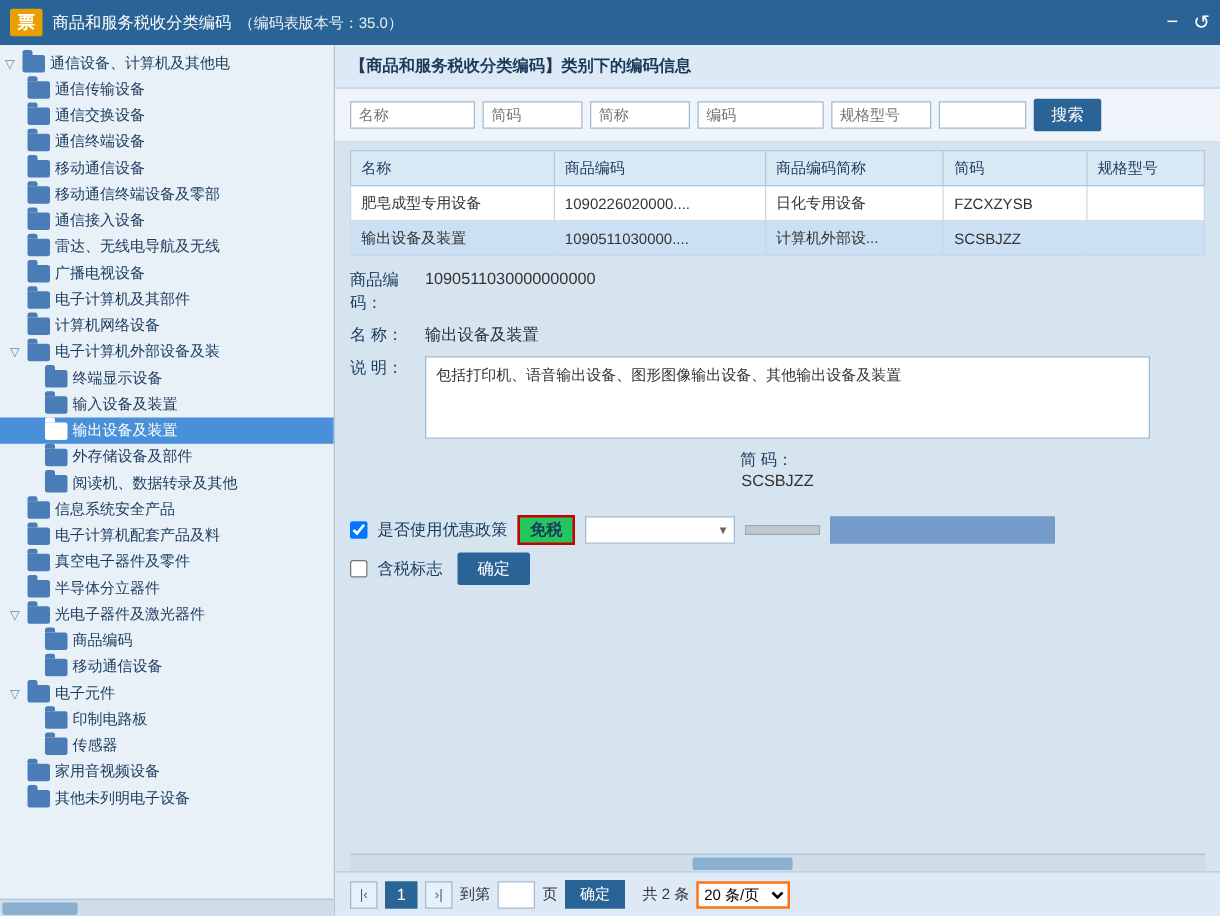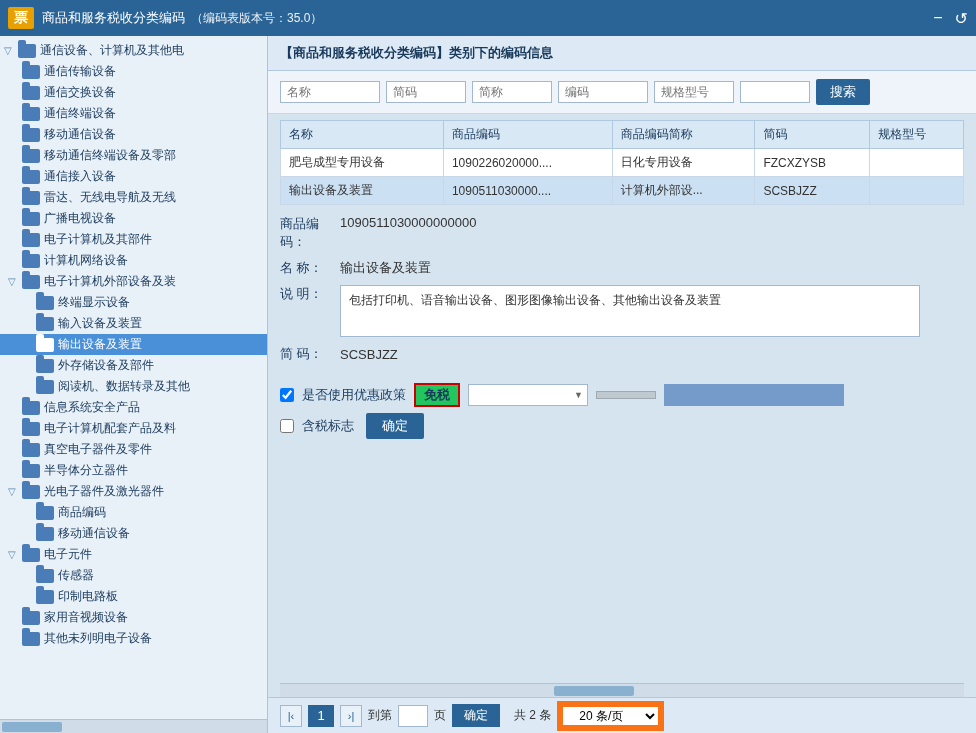--- a/index.html
+++ b/index.html
@@ -143,21 +143,21 @@
     .search-input {
       border: 1px solid #a0b8d0;
       background: white;
       padding: 3px 6px;
       font-size: 12px;
       color: #999;
       outline: none;
     }
     .search-input.wide { width: 100px; }
     .search-input.medium { width: 80px; }
-    .search-input.code-input { width: 90px; }
+    .search-input.code-input { width: 101px; }
     .search-input.spec-input { width: 80px; }
     .device-input {
       border: 1px solid #a0b8d0;
       background: white;
       padding: 3px 6px;
       font-size: 12px;
       color: #333;
       width: 70px;
     }
     .search-btn {
@@ -216,29 +216,30 @@
       color: #333;
       flex: 1;
     }
     .detail-textarea {
       border: 1px solid #a0b8d0;
       background: white;
       padding: 5px 8px;
       font-size: 12px;
       color: #333;
       width: 580px;
-      height: 52px;
+      height: 66px;
       resize: none;
       outline: none;
       line-height: 1.5;
     }
     .detail-jianma {
       display: flex;
       align-items: center;
       margin-bottom: 10px;
+      flex-direction: column;
     }
 
     
     .checkbox-area {
       padding: 0 12px;
       flex-shrink: 0;
     }
     .checkbox-row {
       display: flex;
       align-items: center;
@@ -361,24 +362,24 @@
     .page-confirm-btn {
       background: #2a6496;
       color: white;
       border: none;
       padding: 3px 12px;
       font-size: 12px;
       cursor: pointer;
     }
     .page-info { font-size: 12px; color: #333; margin-left: 8px; }
     .page-size-select {
-      border: 6px solid #f97316;
+      border: 2px solid #f97316;
       background: white;
       font-size: 12px;
-      padding: 1px 12px;
+      padding: 1px 0;
       outline: none;
     }
 
     
     .h-scroll-bar {
       height: 14px;
       background: #d0dce8;
       border-top: 1px solid #b0c4d8;
       margin: 0 12px;
       position: relative;
@@ -552,26 +553,26 @@
           <span class="item-label">移动通信设备</span>
         </div>
         <div class="tree-item indent-1">
           <span class="expand-icon">▽</span>
           <div class="folder-icon"></div>
           <span class="item-label">电子元件</span>
         </div>
         <div class="tree-item indent-2">
           <span class="expand-icon"></span>
           <div class="folder-icon"></div>
+          <span class="item-label">印制电路板</span>
+        </div>
+        <div class="tree-item indent-2">
+          <span class="expand-icon"></span>
+          <div class="folder-icon"></div>
           <span class="item-label">传感器</span>
-        </div>
-        <div class="tree-item indent-2">
-          <span class="expand-icon"></span>
-          <div class="folder-icon"></div>
-          <span class="item-label">印制电路板</span>
         </div>
         <div class="tree-item indent-1">
           <span class="expand-icon"></span>
           <div class="folder-icon"></div>
           <span class="item-label">家用音视频设备</span>
         </div>
         <div class="tree-item indent-1">
           <span class="expand-icon"></span>
           <div class="folder-icon"></div>
           <span class="item-label">其他未列明电子设备</span>

